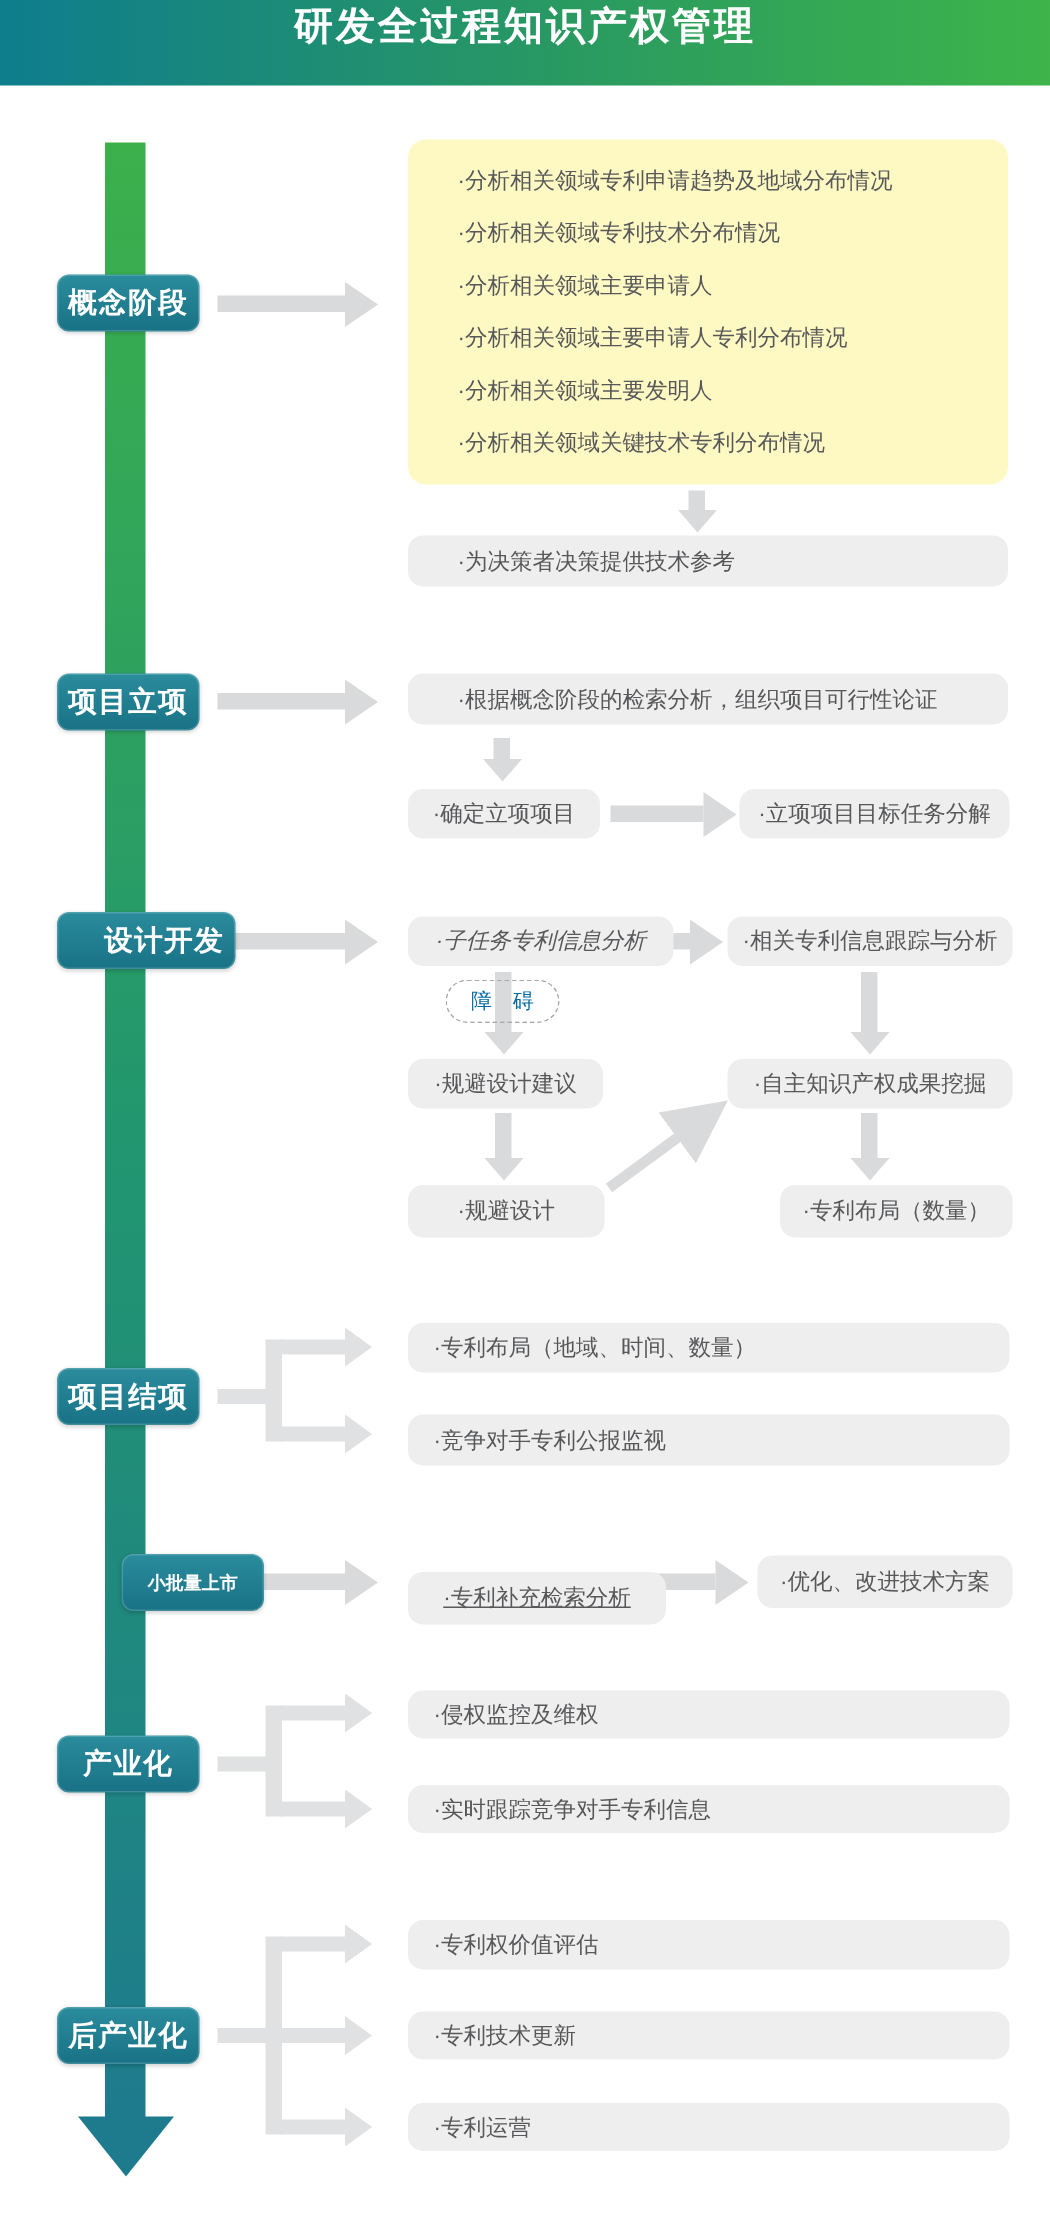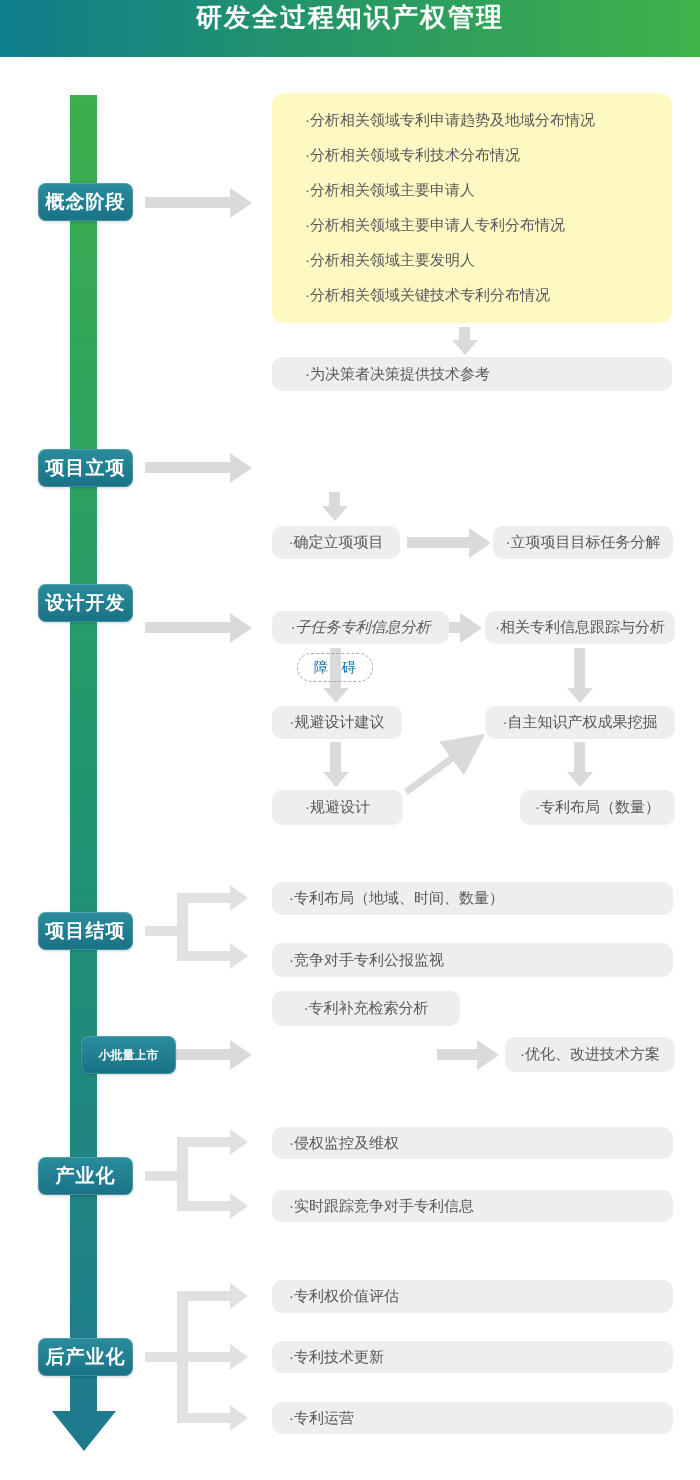--- a/index.html
+++ b/index.html
@@ -67,39 +67,40 @@
 
   <div class="header">
     <span class="header-title">研发全过程知识产权管理</span>
   </div>
 
   <div class="flow-bar"></div>
   <div class="flow-head"></div>
 
   <div class="chip" style="top:183px;">概念阶段</div>
   <div class="chip" style="top:449px;">项目立项</div>
-  <div class="chip" style="top:584px;">设计开发</div>
+  <div class="chip" style="top:608px;padding-left:24px;">设计开发</div>
   <div class="chip" style="top:912px;">项目结项</div>
   <div class="chip small" style="top:1036px;">小批量上市</div>
   <div class="chip" style="top:1157px;">产业化</div>
   <div class="chip" style="top:1338px;">后产业化</div>
 
   <div class="harrow" style="left:145px;top:197px;width:85px;"></div>
   <div class="glist" style="left:272px;top:93px;width:400px;height:230px;">
     <div>·分析相关领域专利申请趋势及地域分布情况</div>
     <div>·分析相关领域专利技术分布情况</div>
     <div>·分析相关领域主要申请人</div>
     <div>·分析相关领域主要申请人专利分布情况</div>
     <div>·分析相关领域主要发明人</div>
     <div>·分析相关领域关键技术专利分布情况</div>
   </div>
   <div class="varrow" style="left:459px;top:327px;height:13px;"></div>
   <div class="gbox pad33" style="left:272px;top:357px;width:400px;height:34px;">·为决策者决策提供技术参考</div>
 
   <div class="harrow" style="left:145px;top:462px;width:85px;"></div>
+  <div class="gbox pad33" style="left:272px;top:449px;width:400px;height:34px;">·根据概念阶段的检索分析，组织项目可行性论证</div>
   <div class="varrow" style="left:329px;top:492px;height:14px;"></div>
   <div class="gbox center" style="left:272px;top:526px;width:128px;height:33px;">·确定立项项目</div>
   <div class="harrow" style="left:407px;top:537px;width:62px;"></div>
   <div class="gbox center" style="left:493px;top:526px;width:180px;height:33px;">·立项项目目标任务分解</div>
 
   <div class="harrow" style="left:145px;top:622px;width:85px;"></div>
   <div class="gbox center" style="left:272px;top:611px;width:177px;height:33px;font-style:italic;">·子任务专利信息分析</div>
   <div class="harrow" style="left:448px;top:622px;width:12px;"></div>
   <div class="gbox center" style="left:485px;top:611px;width:190px;height:33px;">·相关专利信息跟踪与分析</div>
 
@@ -124,21 +125,21 @@
   </svg>
 
   <div class="bline" style="left:145px;top:926px;width:38px;height:10px;"></div>
   <div class="bline" style="left:177px;top:893px;width:11px;height:68px;"></div>
   <div class="barrow" style="left:186px;top:893px;width:44px;"></div>
   <div class="barrow" style="left:186px;top:951px;width:44px;"></div>
   <div class="gbox pad17" style="left:272px;top:882px;width:401px;height:33px;">·专利布局（地域、时间、数量）</div>
   <div class="gbox pad17" style="left:272px;top:943px;width:401px;height:34px;">·竞争对手专利公报监视</div>
 
   <div class="harrow" style="left:145px;top:1049px;width:85px;"></div>
-  <div class="gbox center" style="left:272px;top:991px;width:188px;height:35px;">·专利补充检索分析</div>
+  <div class="gbox center" style="left:272px;top:1048px;width:172px;height:35px;text-decoration:underline;">·专利补充检索分析</div>
   <div class="harrow" style="left:437px;top:1049px;width:40px;"></div>
   <div class="gbox center" style="left:505px;top:1037px;width:170px;height:35px;">·优化、改进技术方案</div>
 
   <div class="bline" style="left:145px;top:1171px;width:38px;height:10px;"></div>
   <div class="bline" style="left:177px;top:1137px;width:11px;height:74px;"></div>
   <div class="barrow" style="left:186px;top:1137px;width:44px;"></div>
   <div class="barrow" style="left:186px;top:1201px;width:44px;"></div>
   <div class="gbox pad17" style="left:272px;top:1127px;width:401px;height:32px;">·侵权监控及维权</div>
   <div class="gbox pad17" style="left:272px;top:1190px;width:401px;height:32px;">·实时跟踪竞争对手专利信息</div>
 

